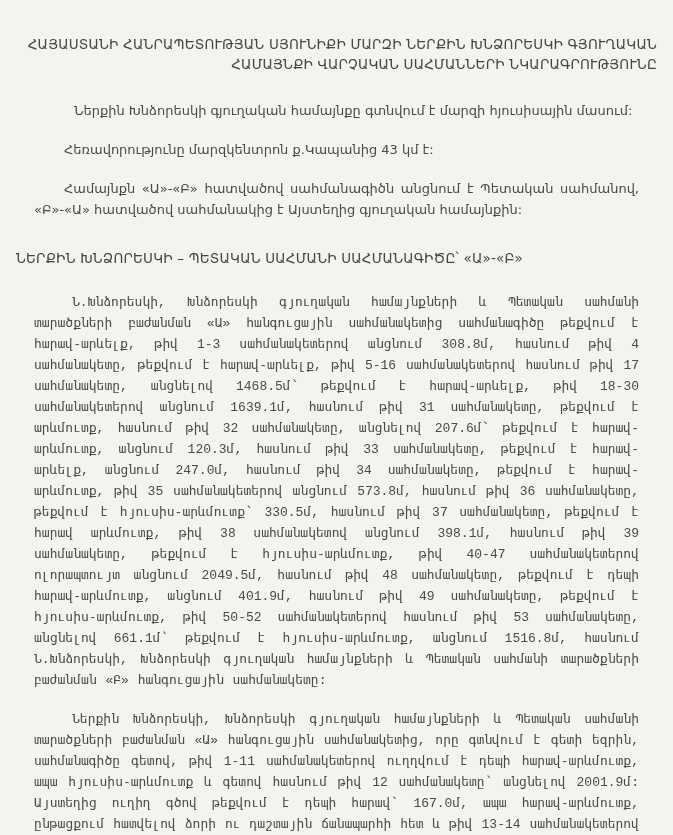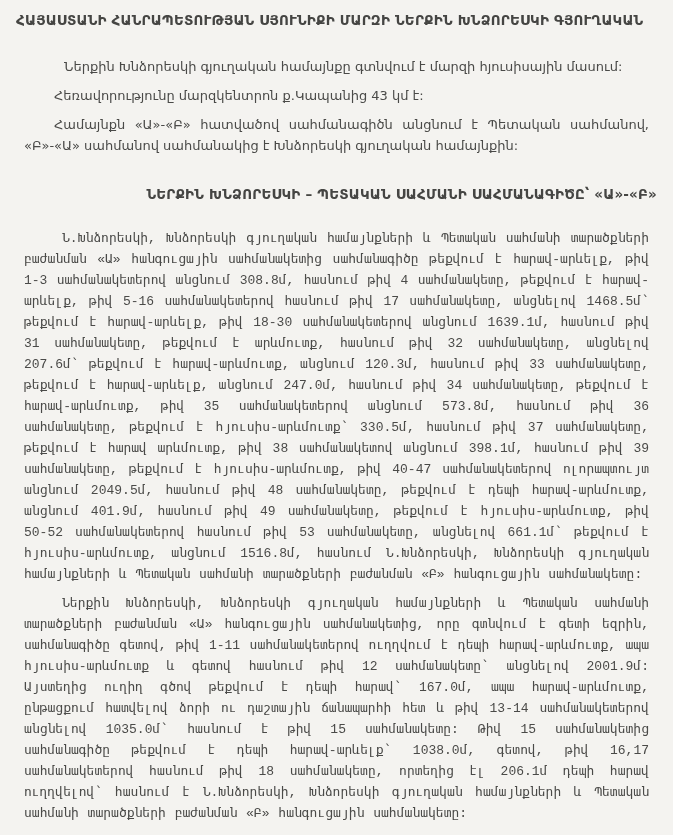--- a/index.html
+++ b/index.html
@@ -14,43 +14,44 @@
     background: #f4f3f0;
     color: #4a4a48;
     font-family: "DejaVu Sans", sans-serif;
     font-size: 13px;
     line-height: 21px;
     box-sizing: border-box;
     padding: 10px 16px 14px 16px;
     text-rendering: optimizeLegibility;
   }
   .doc-title {
-    text-align: left;
-    font-weight: bold;
+    text-align: right;
+    font-weight: normal;
     font-size: 13.5px;
     line-height: 20px;
     letter-spacing: 0.2px;
     color: #454543;
     margin-bottom: 26px;
+    margin-top: 24px;
   }
   p {
-    margin: 8px;
+    margin: 18px;
   }
   .intro-line {
     text-indent: 30px;
   }
   .intro-line.first {
     text-indent: 40px;
   }
   .just {
     text-align: justify;
   }
   h2.section-heading {
-    text-align: right;
-    font-weight: bold;
+    text-align: left;
+    font-weight: normal;
     font-size: 13.5px;
     line-height: 20px;
     letter-spacing: 0.2px;
     color: #454543;
     margin: 28px 0 24px 0;
   }
   .body-par {
     text-align: justify;
     text-indent: 38px;
     word-spacing: 1px;
@@ -61,24 +62,25 @@
     margin-top: 11px;
   }
 </style>
 </head>
 <body>
 
 <div class="page">
 
   <div class="doc-title">
     <div>ՀԱՅԱՍՏԱՆԻ ՀԱՆՐԱՊԵՏՈՒԹՅԱՆ ՍՅՈՒՆԻՔԻ ՄԱՐԶԻ ՆԵՐՔԻՆ ԽՆՁՈՐԵՍԿԻ ԳՅՈՒՂԱԿԱՆ</div>
+    <div>ՀԱՄԱՅՆՔԻ ՎԱՐՉԱԿԱՆ ՍԱՀՄԱՆՆԵՐԻ ՆԿԱՐԱԳՐՈՒԹՅՈՒՆԸ</div>
   </div>
 
   <p class="intro-line first">Ներքին Խնձորեսկի գյուղական համայնքը գտնվում է մարզի հյուսիսային մասում:</p>
   <p class="intro-line">Հեռավորությունը մարզկենտրոն ք.Կապանից  43 կմ է:</p>
-  <p class="intro-line just">Համայնքն «Ա»-«Բ» հատվածով սահմանագիծն անցնում է Պետական սահմանով, «Բ»-«Ա» սահմանով սահմանակից է Խնձորեսկի գյուղական համայնքին:</p>
+  <p class="intro-line just">Համայնքն «Ա»-«Բ» հատվածով սահմանագիծն անցնում է Պետական սահմանով, «Բ»-«Ա» հատվածով սահմանակից է Այստեղից գյուղական համայնքին:</p>
 
   <h2 class="section-heading">ՆԵՐՔԻՆ ԽՆՁՈՐԵՍԿԻ – ՊԵՏԱԿԱՆ ՍԱՀՄԱՆԻ  ՍԱՀՄԱՆԱԳԻԾԸ՝  «Ա»-«Բ»</h2>
   <p class="body-par">Ն.Խնձորեսկի, Խնձորեսկի գյուղական համայնքների և Պետական սահմանի տարածքների բաժանման «Ա» հանգուցային սահմանակետից սահմանագիծը թեքվում է հարավ-արևելք, թիվ 1-3 սահմանակետերով անցնում 308.8մ, հասնում թիվ 4 սահմանակետը, թեքվում է հարավ-արևելք, թիվ 5-16 սահմանակետերով հասնում թիվ 17 սահմանակետը, անցնելով 1468.5մ՝ թեքվում է հարավ-արևելք, թիվ 18-30 սահմանակետերով անցնում 1639.1մ, հասնում թիվ 31 սահմանակետը, թեքվում է արևմուտք, հասնում թիվ 32 սահմանակետը, անցնելով 207.6մ՝ թեքվում է հարավ-արևմուտք, անցնում 120.3մ, հասնում թիվ 33 սահմանակետը, թեքվում է հարավ-արևելք, անցնում 247.0մ, հասնում թիվ 34 սահմանակետը, թեքվում է հարավ-արևմուտք, թիվ 35 սահմանակետերով անցնում 573.8մ, հասնում թիվ 36 սահմանակետը, թեքվում է հյուսիս-արևմուտք՝ 330.5մ, հասնում թիվ 37 սահմանակետը, թեքվում է հարավ արևմուտք, թիվ 38 սահմանակետով անցնում 398.1մ, հասնում թիվ 39 սահմանակետը, թեքվում է հյուսիս-արևմուտք, թիվ 40-47 սահմանակետերով ոլորապտույտ անցնում 2049.5մ, հասնում թիվ 48 սահմանակետը, թեքվում է դեպի հարավ-արևմուտք, անցնում 401.9մ, հասնում թիվ 49 սահմանակետը, թեքվում է հյուսիս-արևմուտք, թիվ 50-52 սահմանակետերով հասնում թիվ 53 սահմանակետը, անցնելով 661.1մ՝ թեքվում է հյուսիս-արևմուտք, անցնում 1516.8մ, հասնում Ն.Խնձորեսկի, Խնձորեսկի գյուղական համայնքների և Պետական սահմանի տարածքների բաժանման «Բ» հանգուցային սահմանակետը:</p>
 
   <p class="body-par">Ներքին Խնձորեսկի, Խնձորեսկի գյուղական համայնքների և Պետական սահմանի տարածքների բաժանման «Ա» հանգուցային սահմանակետից,  որը գտնվում է գետի եզրին, սահմանագիծը գետով, թիվ 1-11 սահմանակետերով ուղղվում է դեպի հարավ-արևմուտք, ապա հյուսիս-արևմուտք և գետով հասնում թիվ 12 սահմանակետը՝ անցնելով 2001.9մ: Այստեղից ուղիղ գծով թեքվում է դեպի հարավ՝ 167.0մ, ապա հարավ-արևմուտք, ընթացքում հատվելով ձորի ու դաշտային ճանապարհի հետ և թիվ 13-14 սահմանակետերով անցնելով 1035.0մ՝ հասնում է թիվ 15 սահմանակետը: Թիվ 15 սահմանակետից սահմանագիծը թեքվում է դեպի հարավ-արևելք՝ 1038.0մ, գետով, թիվ 16,17 սահմանակետերով հասնում թիվ 18 սահմանակետը, որտեղից էլ 206.1մ դեպի հարավ ուղղվելով՝ հասնում է Ն.Խնձորեսկի,  Խնձորեսկի գյուղական համայնքների և Պետական սահմանի տարածքների բաժանման «Բ» հանգուցային սահմանակետը:</p>
 
 </div>
 
 </body></html>

